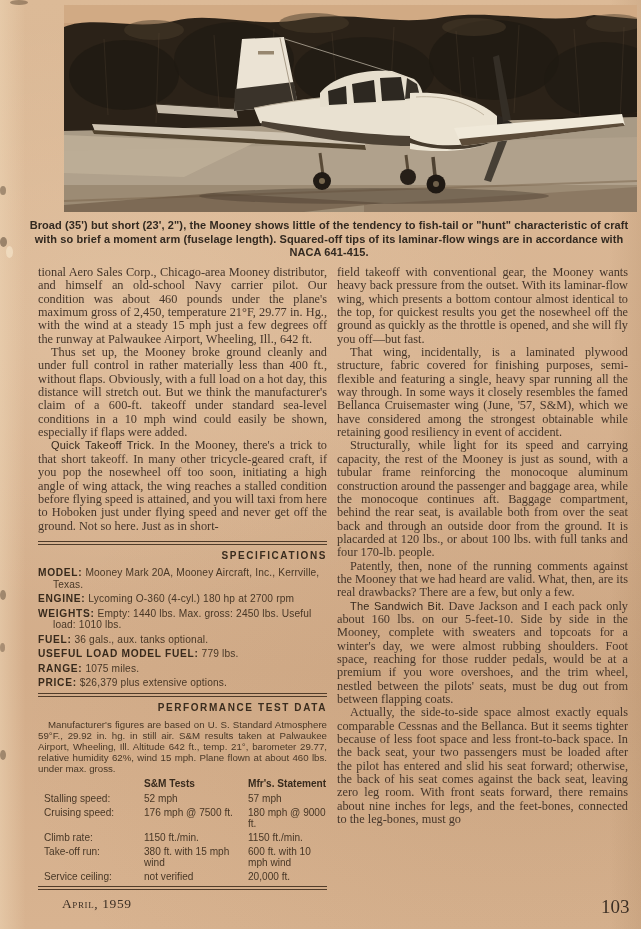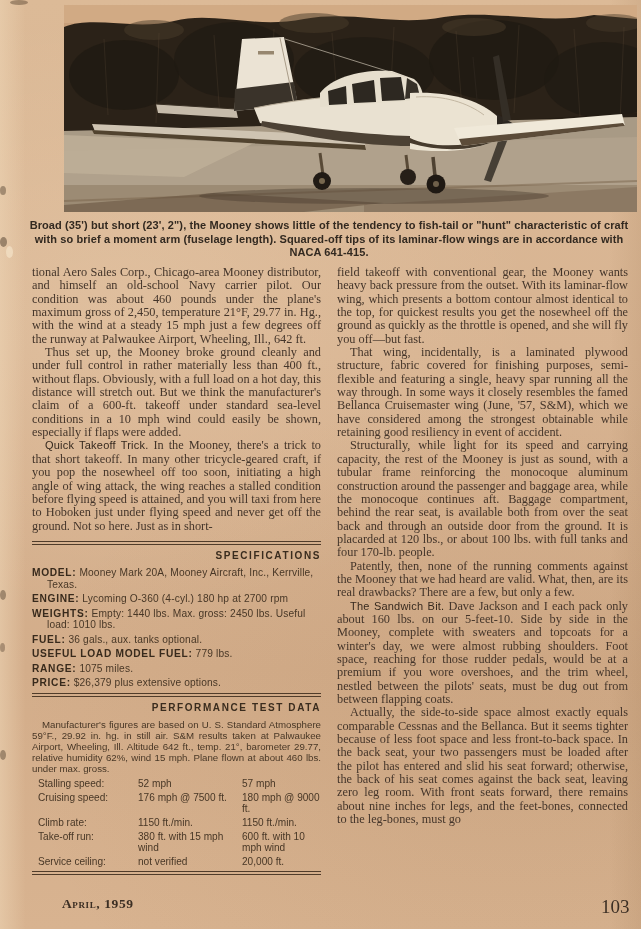--- a/index.html
+++ b/index.html
@@ -19,21 +19,21 @@
   .photo-wrap svg{display:block;width:100%;height:100%;}
 
   .caption{
     position:absolute;left:28px;top:219px;width:602px;
     font-family:"Liberation Sans",sans-serif;font-weight:bold;
     font-size:11px;line-height:13.6px;text-align:center;color:#322920;
     letter-spacing:.1px;
   }
 
   .col{position:absolute;top:266px;text-align:justify;font-size:12.3px;line-height:13.35px;color:#44352a;}
-  .col-left{left:32px;width:289px;}
+  .col-left{left:38px;width:289px;}
   .col-right{left:337px;width:291px;}
   .col p{margin:0;text-indent:13px;}
   .col p.noindent{text-indent:0;}
   .lead{font-family:"Liberation Sans",sans-serif;font-weight:normal;font-size:11px;letter-spacing:.2px;color:#36291e;}
 
   .box-rule{height:2px;border-top:1.4px solid #503c2a;border-bottom:1px solid #503c2a;margin:0;}
   .rule-top{margin-top:8px;}
   .databox{font-family:"Liberation Sans",sans-serif;text-align:left;text-indent:0;}
   .box-title{text-align:right;font-weight:bold;font-size:10px;letter-spacing:1.6px;
     margin:4px 0 5px;color:#3a2c1e;}
@@ -43,21 +43,21 @@
 
   .perf-intro{font-size:9.7px;line-height:11.1px;text-align:justify;margin:1px 0 3px;text-indent:10px;color:#483726;}
   .prow{display:flex;margin-bottom:3px;font-size:10.1px;line-height:11px;color:#483726;}
   .prow .c1{width:100px;flex:none;margin-left:6px;}
   .prow .c2{width:100px;flex:none;padding-right:4px;}
   .prow .c3{flex:1;}
   .phead{font-weight:bold;color:#382a1c;margin-bottom:4px;margin-top:2px;}
   .rule-bottom{margin-top:4px;}
 
   .footer-date{position:absolute;left:62px;top:896px;font-size:13.5px;font-variant:small-caps;
-    letter-spacing:.6px;color:#3c2f24;font-weight:bold;}
+    letter-spacing:.6px;color:#3c2f24;}
   .footer-page{position:absolute;left:601px;top:896px;font-size:19px;color:#3c2f24;}
 </style>
 </head>
 <body>
 
 <div class="page">
 
   <div class="blemish" style="left:10px;top:0;width:18px;height:5px;background:#55412c;opacity:.45;"></div>
   <div class="blemish" style="left:0;top:186px;width:6px;height:9px;background:#3f2f20;opacity:.4;"></div>
   <div class="blemish" style="left:0;top:237px;width:7px;height:10px;background:#3f2f20;opacity:.45;"></div>
@@ -191,20 +191,25 @@
       <div class="spec-item"><b>FUEL:</b> <span>36 gals., aux. tanks optional.</span></div>
       <div class="spec-item"><b>USEFUL LOAD MODEL FUEL:</b> <span>779 lbs.</span></div>
       <div class="spec-item"><b>RANGE:</b> <span>1075 miles.</span></div>
       <div class="spec-item"><b>PRICE:</b> <span>$26,379 plus extensive options.</span></div>
     </div>
 
     <div class="box-rule" style="margin-top:4px;"></div>
     <div class="databox">
       <div class="box-title">PERFORMANCE TEST DATA</div>
       <div class="perf-intro">Manufacturer's figures are based on U. S. Standard Atmosphere 59°F., 29.92 in. hg. in still air. S&amp;M results taken at Palwaukee Airport, Wheeling, Ill. Altitude 642 ft., temp. 21°, barometer 29.77, relative humidity 62%, wind 15 mph. Plane flown at about 460 lbs. under max. gross.</div>
+      <div class="prow phead">
+        <span class="c1"></span>
+        <span class="c2">S&amp;M Tests</span>
+        <span class="c3">Mfr's. Statement</span>
+      </div>
       <div class="prow">
         <span class="c1">Stalling speed:</span>
         <span class="c2">52 mph</span>
         <span class="c3">57 mph</span>
       </div>
       <div class="prow">
         <span class="c1">Cruising speed:</span>
         <span class="c2">176 mph @ 7500 ft.</span>
         <span class="c3">180 mph @ 9000 ft.</span>
       </div>

